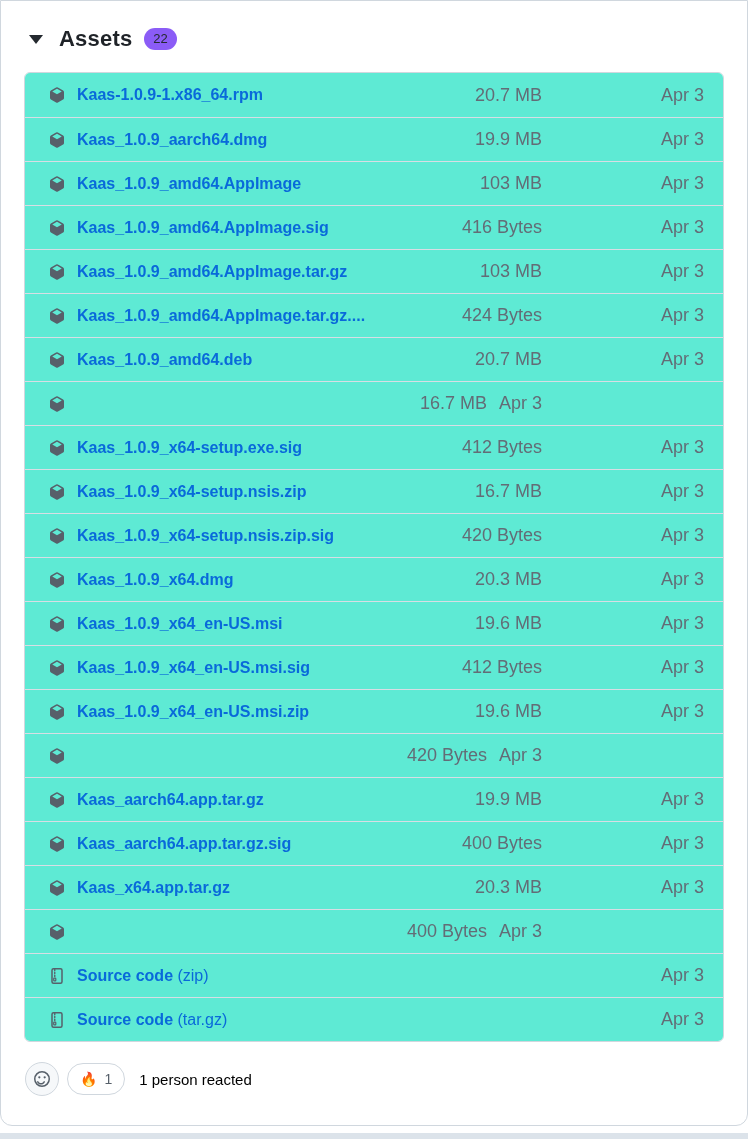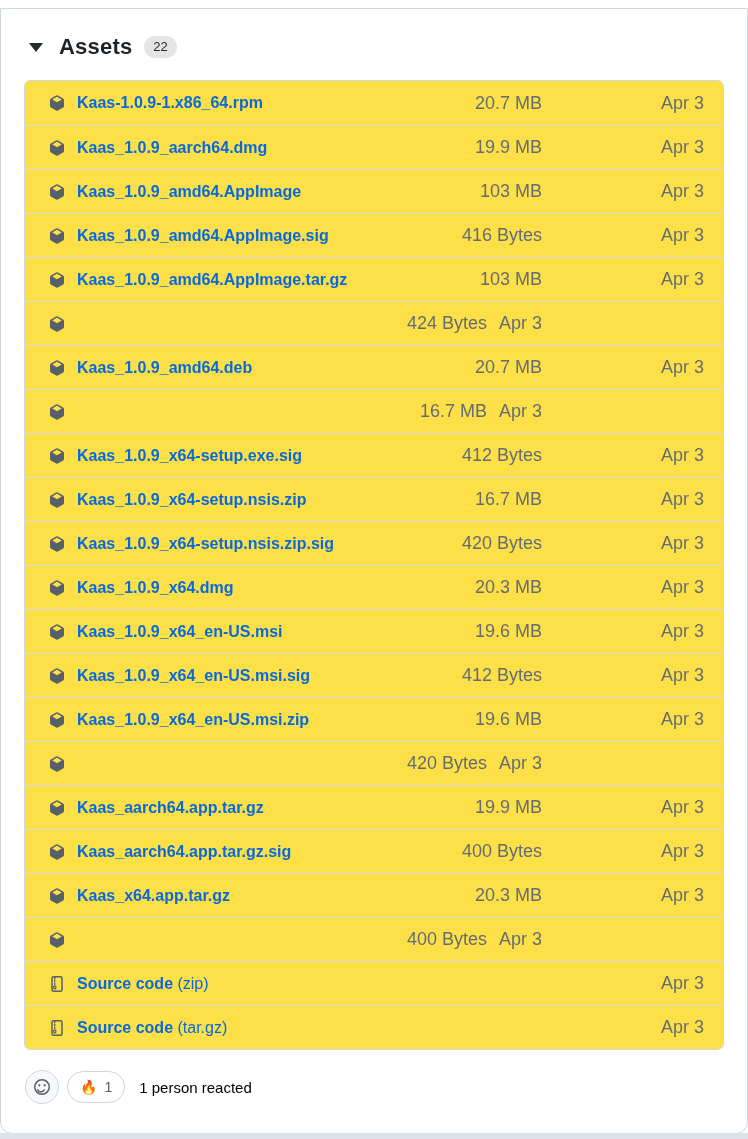--- a/index.html
+++ b/index.html
@@ -6,21 +6,21 @@
   html,body { margin:0; padding:0; }
   body {
     width:748px; height:1139px;
     background:#ffffff;
     font-family:"Liberation Sans", sans-serif;
     position:relative;
     overflow:hidden;
     color:#1f2328;
   }
   .release-card {
-    position:absolute; top:8px; left:0;
+    position:absolute; top:0; left:0;
     width:748px; height:1126px;
     background:#ffffff;
     border:1px solid #d0d7de;
     border-radius:0 0 12px 12px;
   }
   
   .assets-header {
     display:flex; align-items:center;
     padding:25px 24px 20px 28px;
     cursor:pointer;
@@ -30,21 +30,21 @@
     border-left:7px solid transparent;
     border-right:7px solid transparent;
     border-top:9px solid #24292f;
     margin-right:16px;
   }
   .assets-title {
     font-size:22px; font-weight:700; color:#1f2328; letter-spacing:0.2px;
   }
   .assets-count {
     margin-left:12px;
-    background:#e5e5e5;
+    background:#8b5cf6;
     color:#24292f;
     font-size:13px; font-weight:500;
     padding:3px 9px;
     border-radius:2em;
     line-height:1.2;
   }
   
   .assets-box {
     margin:0 23px;
     border:1px solid #d0d7de;
@@ -53,21 +53,21 @@
     background:#fff;
   }
   .asset-row {
     display:grid;
     grid-template-columns:16px 1fr auto 150px;
     column-gap:12px;
     align-items:center;
     height:44px;
     padding:0 19px 0 24px;
     border-top:1px solid #d8dee4;
-    background:#fde047;
+    background:#5eead4;
   }
   .asset-row:first-child { border-top:none; }
   .row-icon { width:16px; height:16px; color:#57606a; display:flex; align-items:center; }
   .row-icon svg { display:block; }
   .asset-link {
     color:#0969da;
     font-size:16px;
     font-weight:600;
     text-decoration:none;
     white-space:nowrap;
@@ -193,20 +193,21 @@
     <span class="asset-date">Apr 3</span>
   </div>
 
   <div class="asset-row">
     <span class="row-icon icon-package">
       <svg width="16" height="16" viewBox="0 0 16 16" fill="currentColor" aria-hidden="true">
         <path d="M8.878.392a1.75 1.75 0 0 0-1.756 0l-5.25 3.045A1.75 1.75 0 0 0 1 4.951v6.098c0 .624.332 1.2.872 1.514l5.25 3.045a1.75 1.75 0 0 0 1.756 0l5.25-3.045c.54-.313.872-.89.872-1.514V4.951c0-.624-.332-1.2-.872-1.514ZM7.875 1.69a.25.25 0 0 1 .25 0l4.63 2.685L8 7.133 3.245 4.375ZM2.5 5.677v5.372c0 .09.047.171.125.216l4.625 2.683V8.432Zm6.25 8.271 4.625-2.683a.25.25 0 0 0 .125-.216V5.677L8.75 8.432Z"></path>
       </svg>
     </span>
 
+    <a class="asset-link" href="#"><span class="link-main">Kaas_1.0.9_amd64.AppImage.tar.gz....</span><span class="link-suffix"></span></a>
     <span class="asset-size">424 Bytes</span>
     <span class="asset-date">Apr 3</span>
   </div>
 
   <div class="asset-row">
     <span class="row-icon icon-package">
       <svg width="16" height="16" viewBox="0 0 16 16" fill="currentColor" aria-hidden="true">
         <path d="M8.878.392a1.75 1.75 0 0 0-1.756 0l-5.25 3.045A1.75 1.75 0 0 0 1 4.951v6.098c0 .624.332 1.2.872 1.514l5.25 3.045a1.75 1.75 0 0 0 1.756 0l5.25-3.045c.54-.313.872-.89.872-1.514V4.951c0-.624-.332-1.2-.872-1.514ZM7.875 1.69a.25.25 0 0 1 .25 0l4.63 2.685L8 7.133 3.245 4.375ZM2.5 5.677v5.372c0 .09.047.171.125.216l4.625 2.683V8.432Zm6.25 8.271 4.625-2.683a.25.25 0 0 0 .125-.216V5.677L8.75 8.432Z"></path>
       </svg>
     </span>

